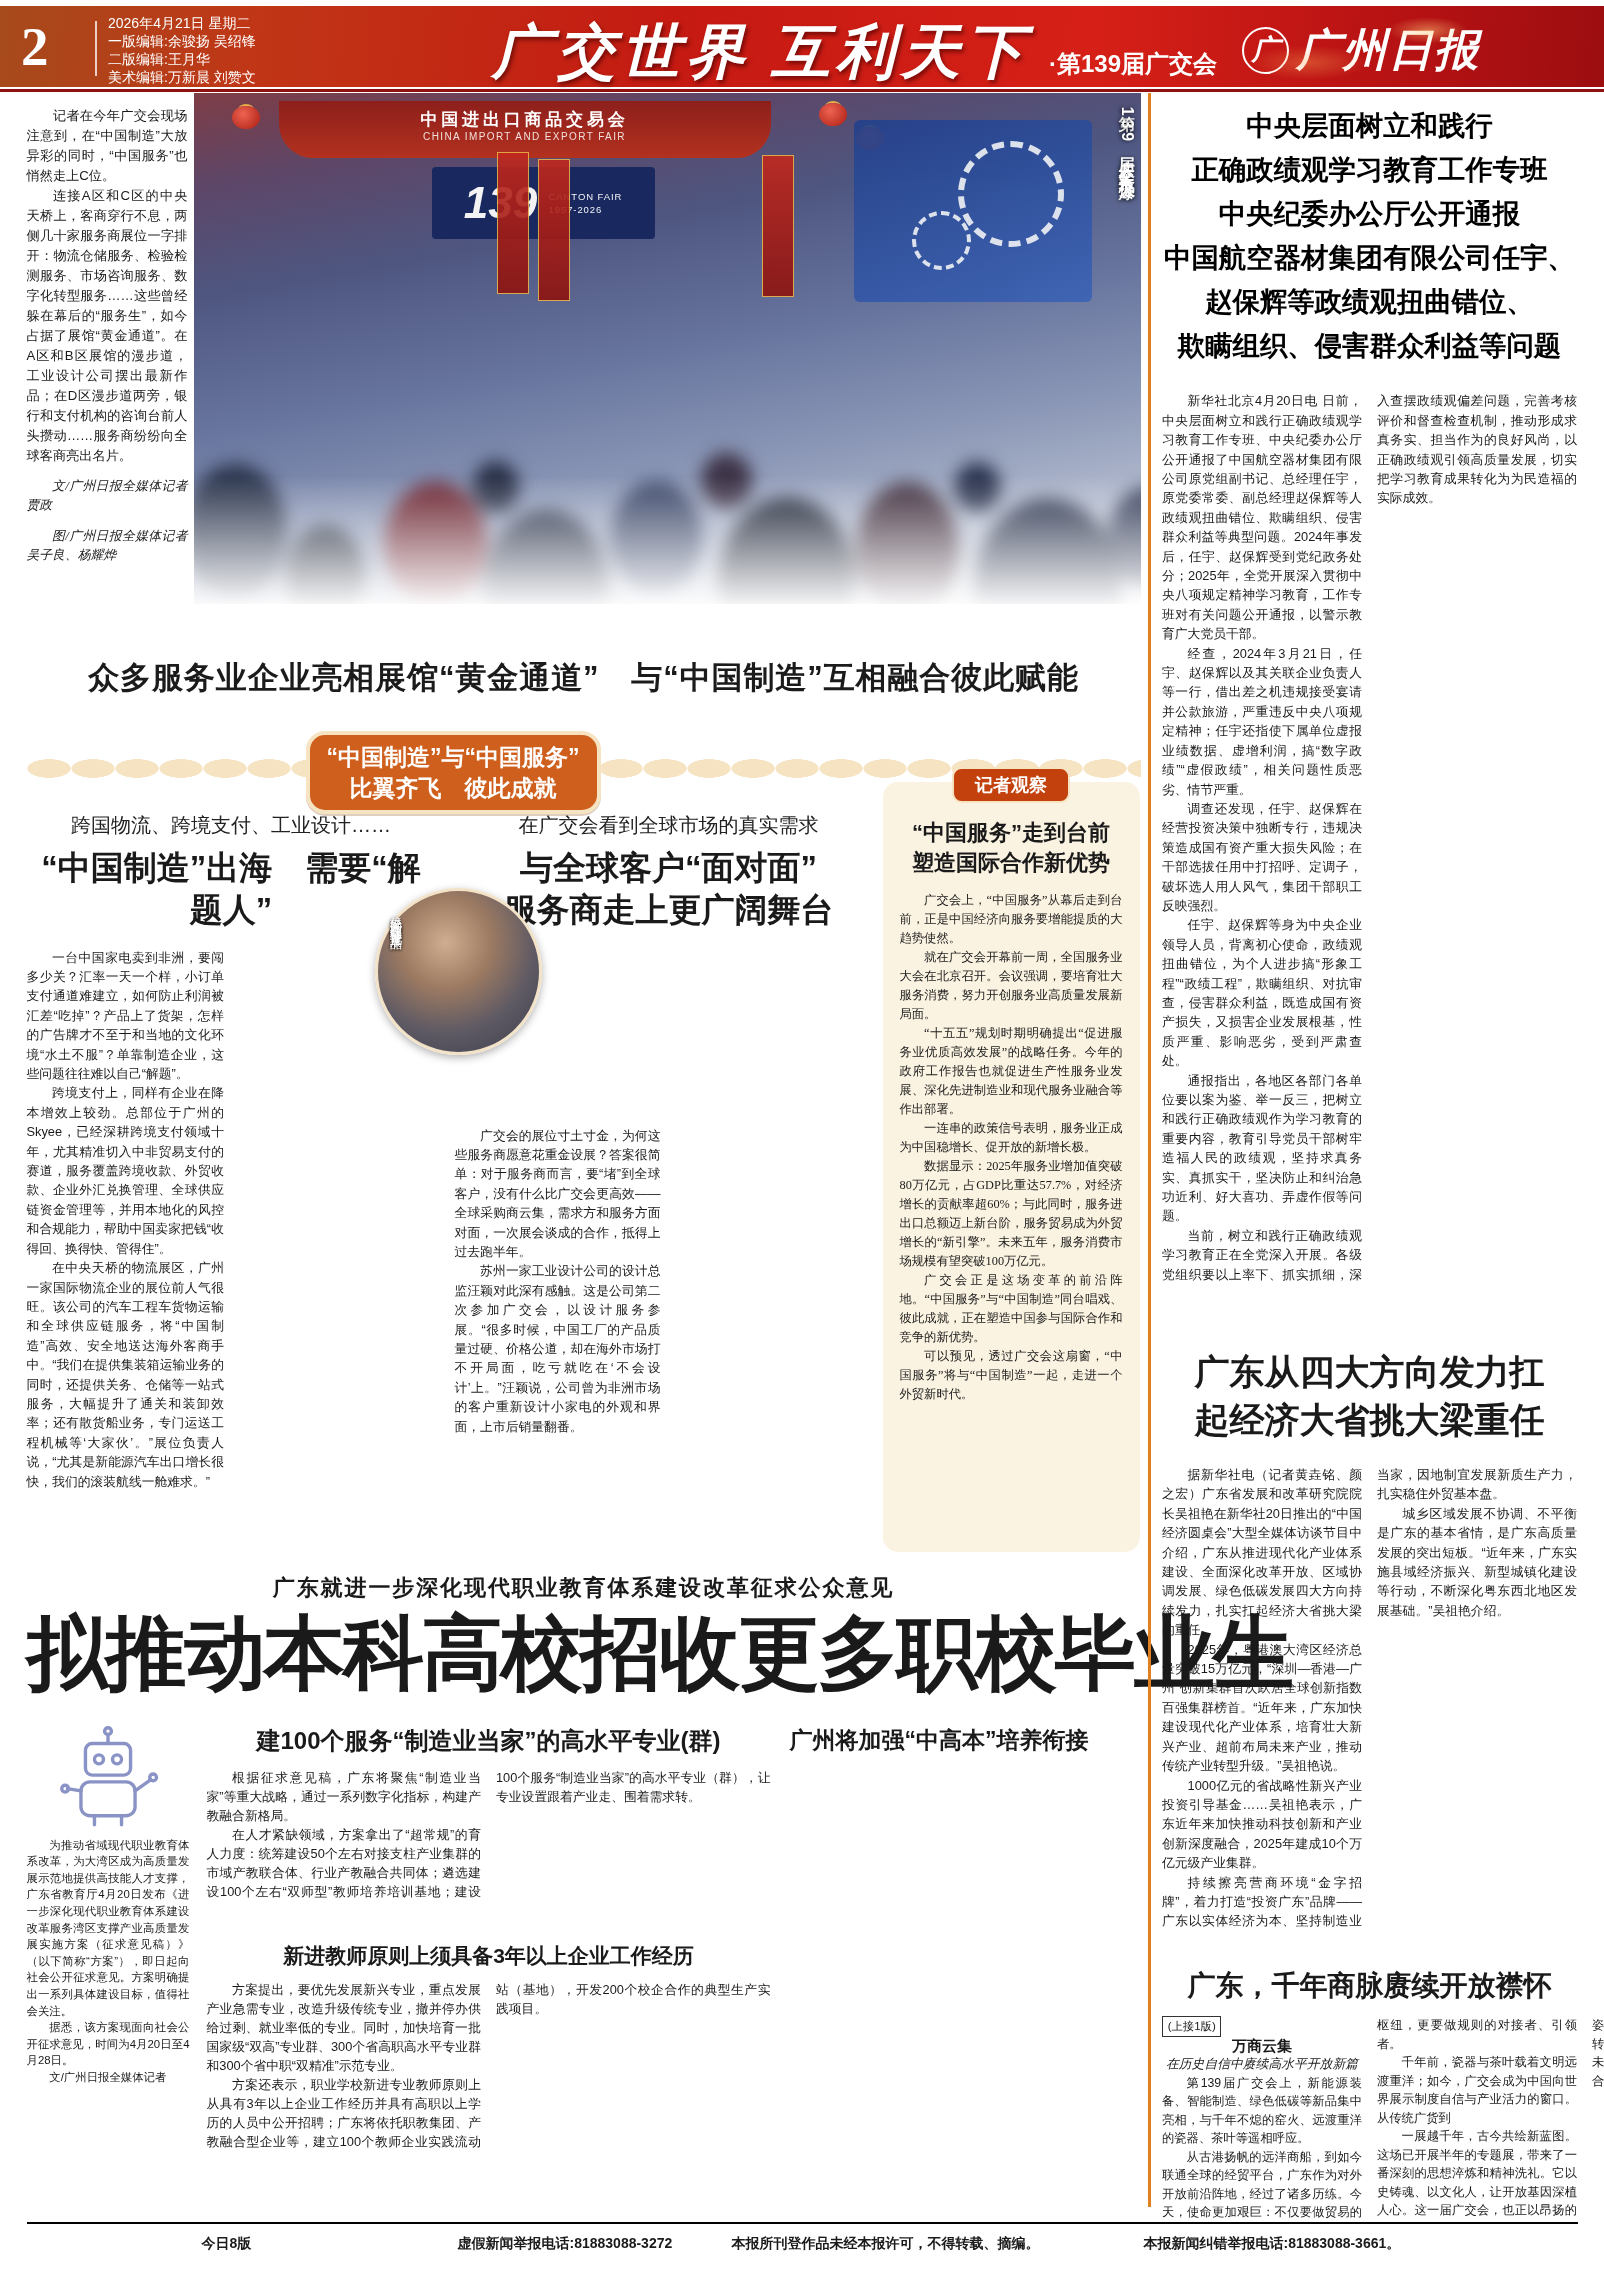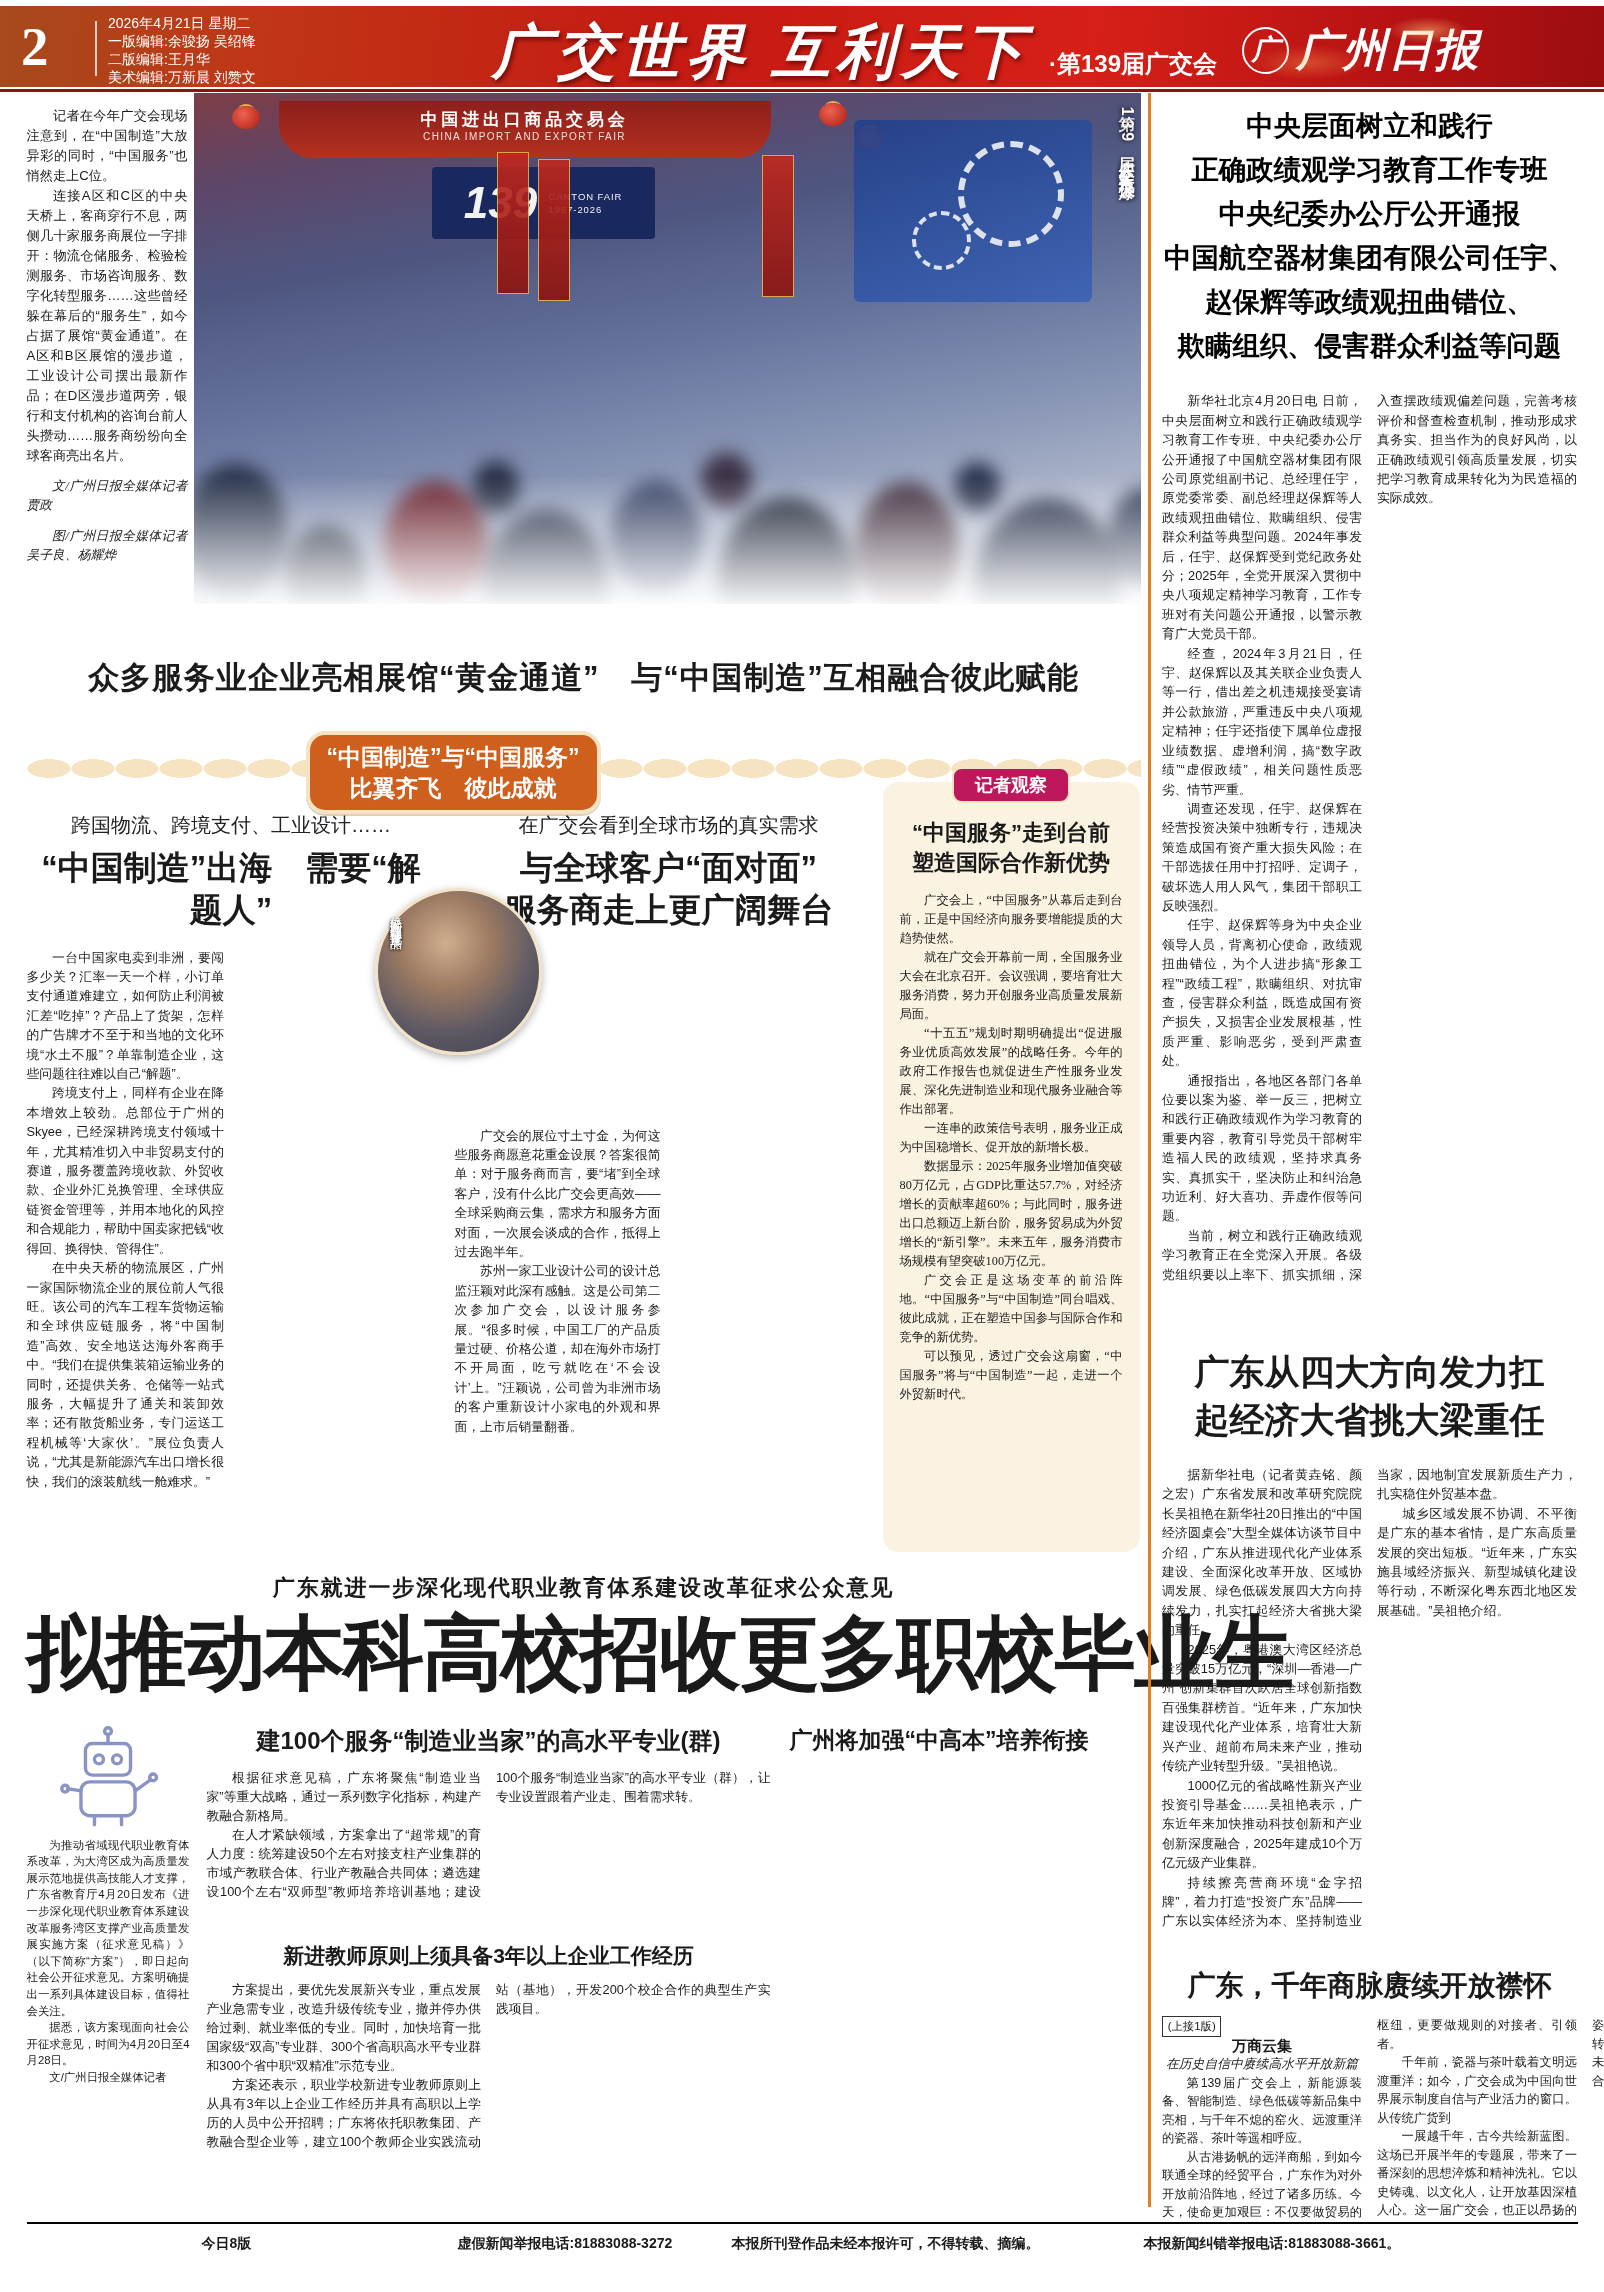--- a/index.html
+++ b/index.html
@@ -106,21 +106,21 @@
   .c2r { width:206px; }
   .circle-photo { position:absolute; left:348px; top:888px; width:167px; height:167px; border-radius:50%;
     background:radial-gradient(circle at 42% 32%,#cfae90 0%,#9c7a62 32%,#5f5a64 62%,#3a3d4c 100%);
     border:3.8px solid #f2e2c8; z-index:4; box-shadow:0 2.8px 8.5px rgba(0,0,0,.3); }
   .circle-cap { position:absolute; left:9.5px; top:15px; writing-mode:vertical-rl; color:#fff;
     font-size:12px; letter-spacing:1.9px; text-shadow:0 0.9px 2.8px #000; }
 
   
   .observe { position:absolute; left:856px; top:782px; width:257px; height:770px;
     background:#fbf3e2; border-radius:15px; z-index:2; }
-  .obs-tab { position:absolute; top:-15px; left:50%; transform:translateX(-50%); background:#be185d;
+  .obs-tab { position:absolute; top:-15px; left:50%; transform:translateX(-50%); background:#c2410c;
     border:2.8px solid #f6e3c2; border-radius:9.5px; color:#fff; font-size:18px; font-weight:bold;
     padding:3.8px 21px; white-space:nowrap; }
   .obs-title { margin-top:36px; text-align:center; font-size:22px; font-weight:bold; line-height:30px; }
   .obs-body { margin:13.2px 17px 0; font-size:12.3px; line-height:19px; text-align:justify;
     font-family:"Liberation Serif","DejaVu Serif",serif; }
   .obs-body p { margin:0; text-indent:2em; }
 
   
   .divider { position:absolute; left:1148px; top:93px; width:2.8px; height:2114px; background:#e0801f; }
 

